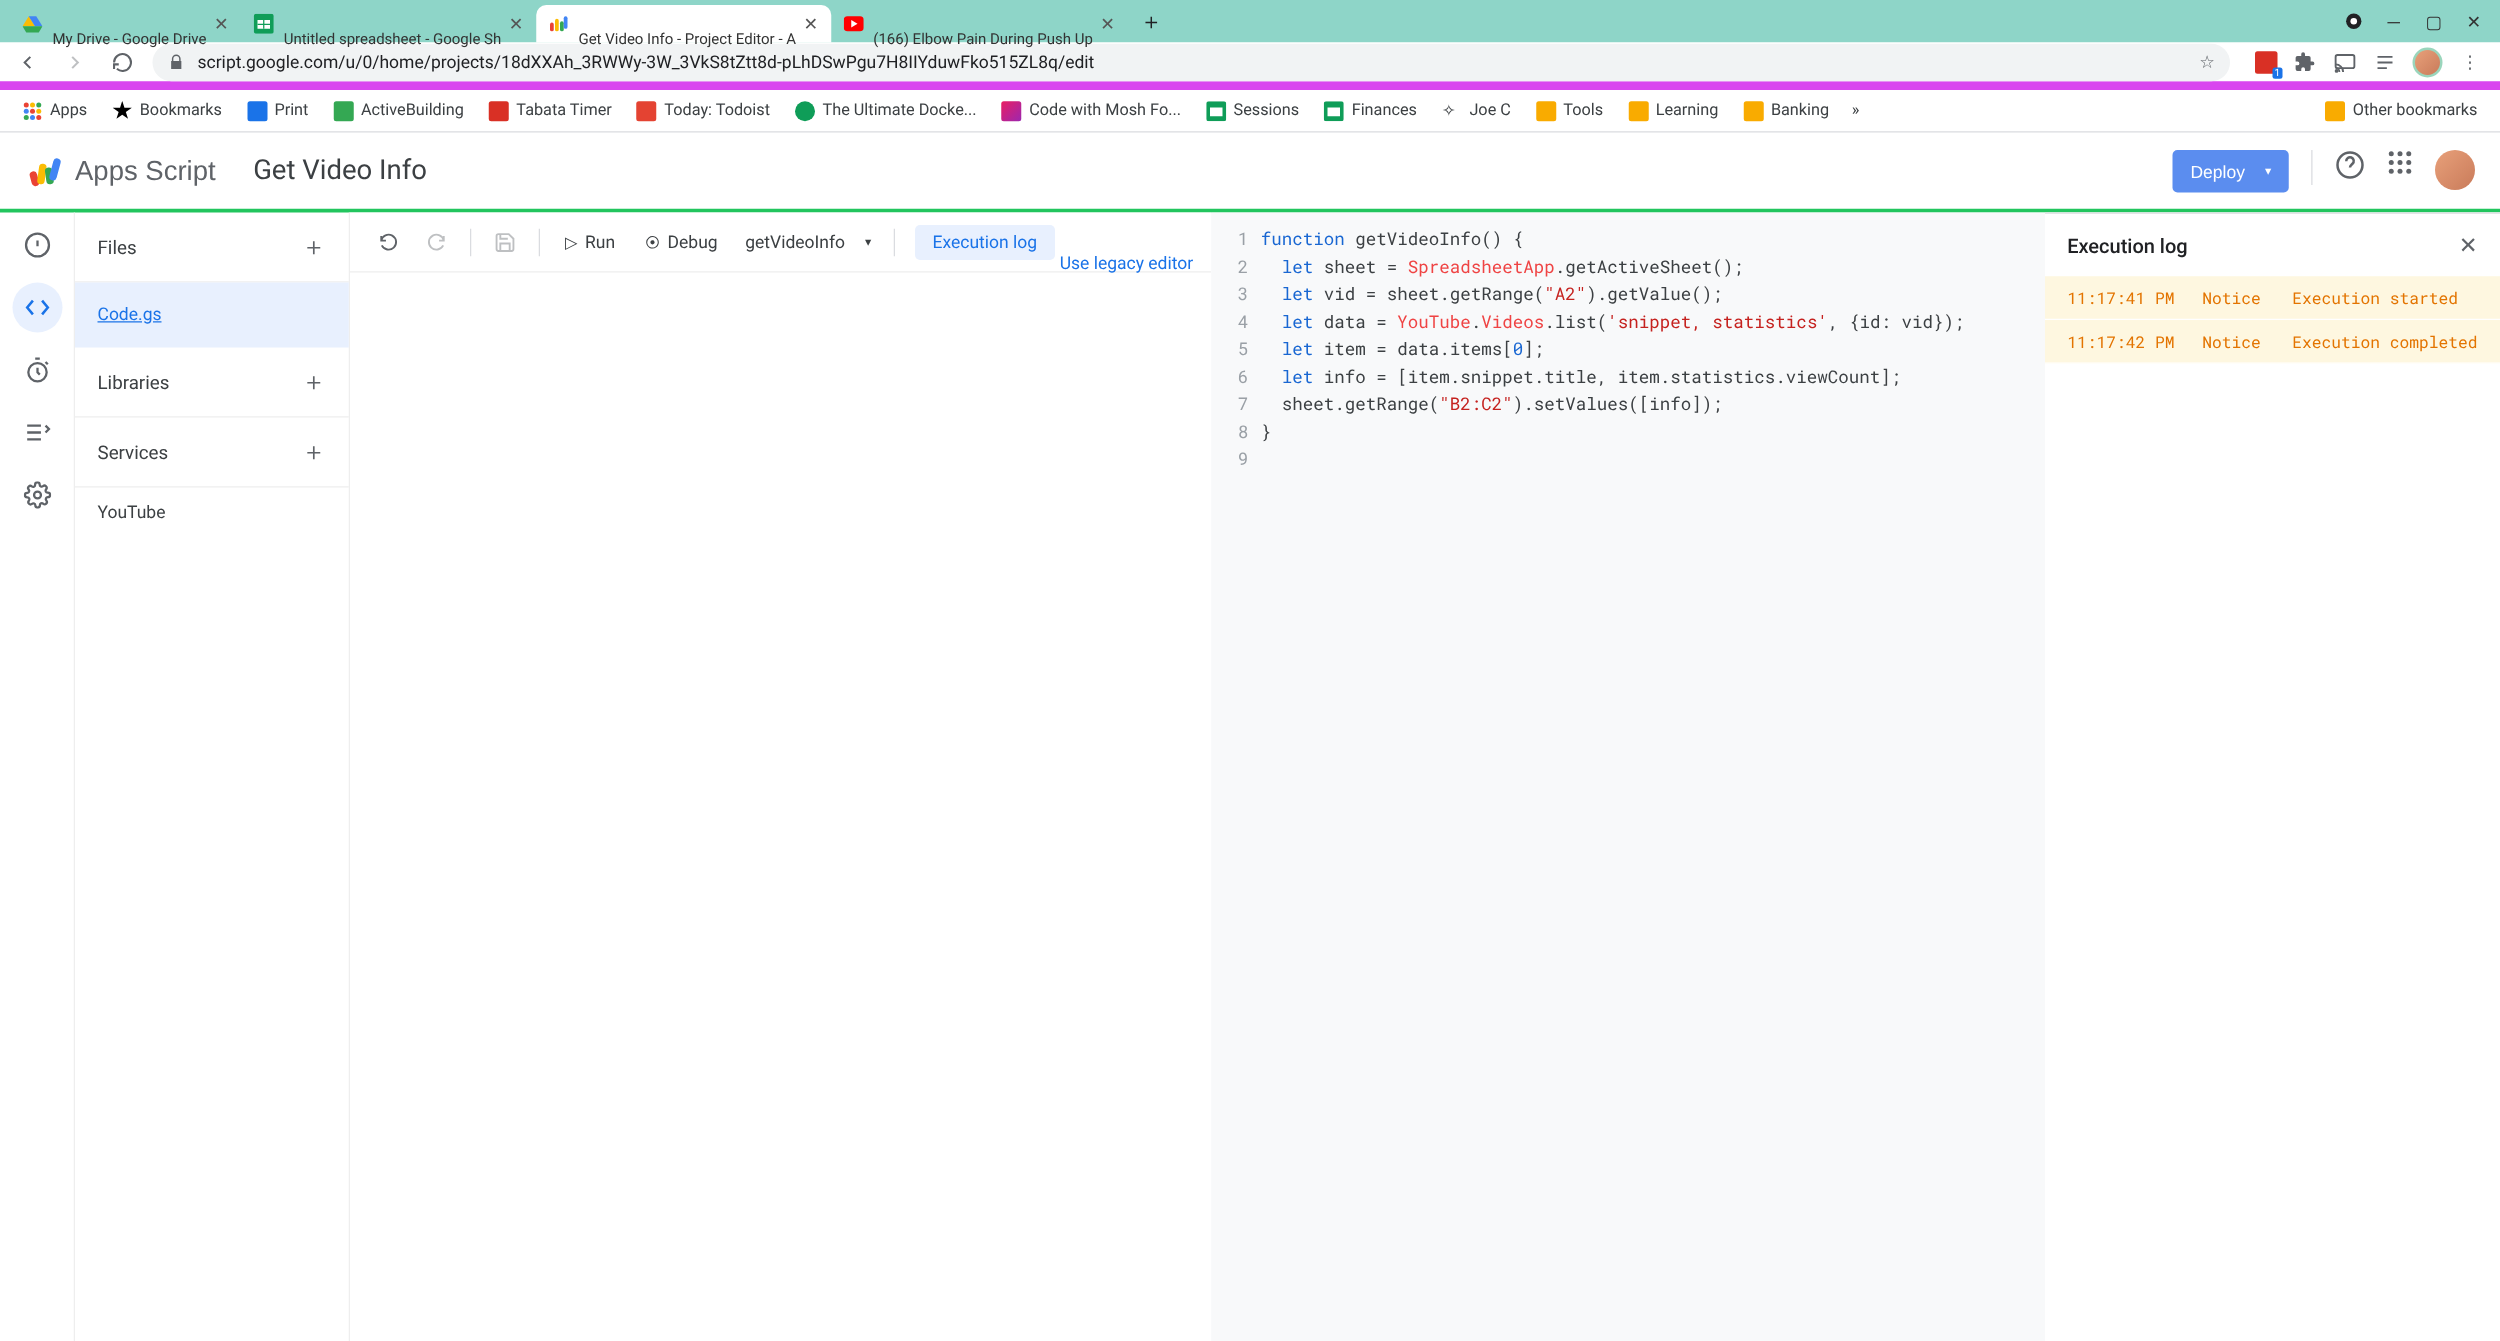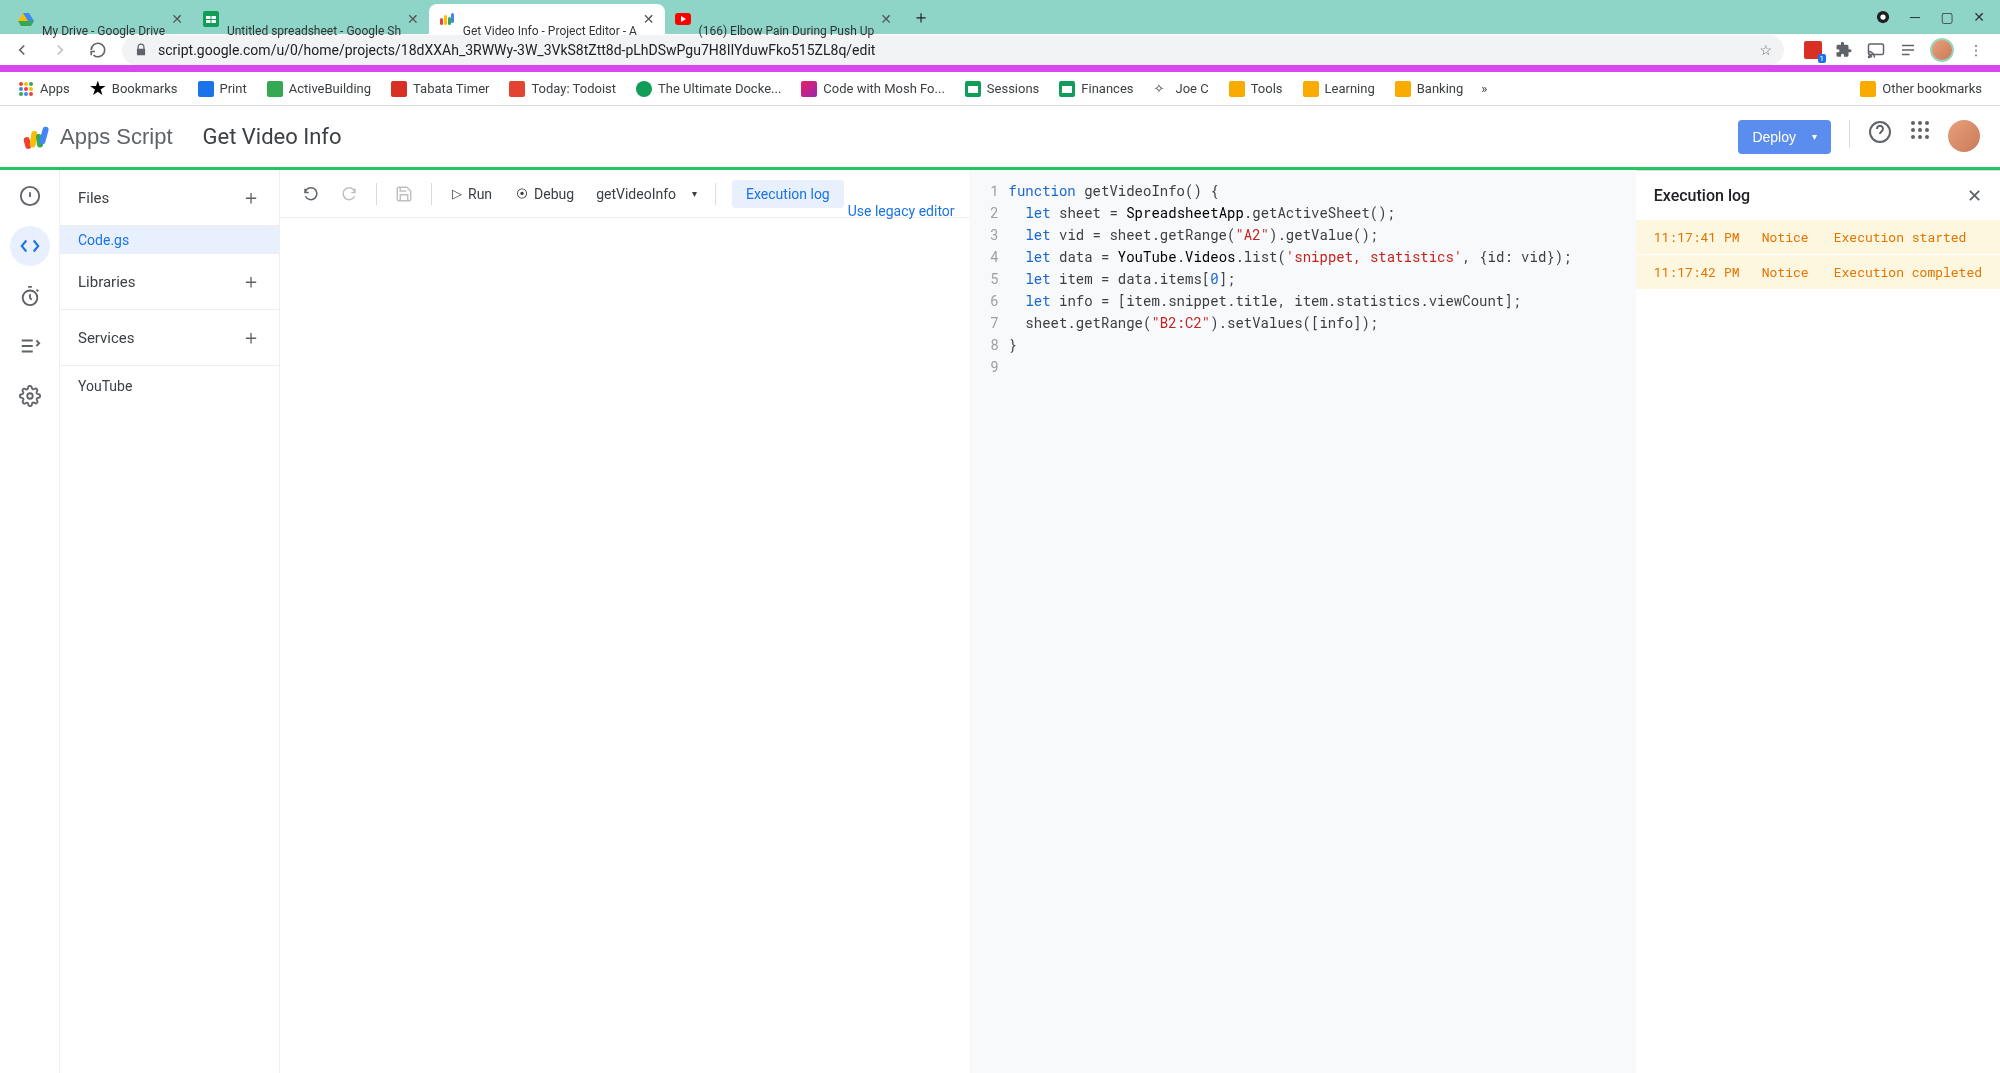--- a/index.html
+++ b/index.html
@@ -49,39 +49,39 @@
   .main-area { display:flex; height: calc(1073px - 34px - 38px - 34px - 64px); }
   .rail { width: 60px; border-right: 1px solid #eee; display:flex; flex-direction:column; align-items:center; padding-top: 14px; gap: 26px; }
   .rail-icon { width:24px; height:24px; color:#5f6368; display:flex; align-items:center; justify-content:center; cursor:pointer;}
   .rail-icon.active { color:#1a73e8; }
   .rail-icon.active-wrap { position: relative; }
   .rail-icon.active-wrap::before { content:""; position:absolute; width:40px;height:40px;border-radius:50%; background:#e8f0fe; left:-8px; top:-8px; z-index:-1;}
 
   .files-panel { width: 220px; border-right: 1px solid #eee; }
   .panel-section { display:flex; align-items:center; justify-content:space-between; padding: 14px 18px; border-bottom: 1px solid #eee; font-size: 15px; color:#3c4043;}
   .panel-section .plus { color:#5f6368; cursor:pointer; font-size: 20px; font-weight: 300;}
-  .file-item { padding: 6px 18px; font-size: 14px; color:#1a73e8; background:#e8f0fe; cursor:pointer;}
+  .file-item { padding: 18px 18px; font-size: 14px; color:#1a73e8; background:#e8f0fe; cursor:pointer;text-decoration:underline;}
   .service-item { padding: 12px 18px; font-size: 14px; color:#3c4043; cursor:pointer; }
 
   .editor-area { flex:1; display:flex; flex-direction: row; min-width: 0;}
   .toolbar { display:flex; align-items:center; height: 48px; padding: 0 14px; gap: 4px; border-bottom: 1px solid #eee; background:#fff;}
   .tb-icon { width:34px; height:34px; display:flex; align-items:center; justify-content:center; color:#5f6368; cursor:pointer; border-radius:4px;}
   .tb-sep { width:1px; height:22px; background:#dadce0; margin: 0 6px;}
   .tb-btn { display:flex; align-items:center; gap:6px; padding: 6px 10px; color:#3c4043; cursor:pointer; font-size:14px; border-radius:4px;}
   .tb-btn.run::before, .tb-btn.debug::before { content:"▷"; font-size:13px;}
   .tb-btn.debug::before { content:"⦿"; font-size:12px;}
   .func-select { display:flex; align-items:center; gap:16px; padding: 6px 8px; color:#3c4043; cursor:pointer; font-size: 14px;}
   .exec-log-btn { padding: 6px 14px; background:#e8f0fe; color:#1a73e8; border-radius:4px; font-size:14px; cursor:pointer; margin-left: 6px;}
   .legacy-link { margin-left:auto; color:#1a73e8; font-size: 14px; cursor:pointer;margin-top:34px;}
 
   .code-editor { flex: 1; background:#f8f9fa; display:flex; font-family: 'Roboto Mono', Menlo, Consolas, monospace; font-size: 14px; line-height: 22px; padding: 10px 0; overflow: auto; min-height: 0;}
   .gutter { width: 40px; text-align: right; color:#9aa0a6; padding-right: 10px; user-select: none;}
   .code-content { flex:1; white-space: pre; color:#3c4043; min-width: 0;}
   .kw { color:#1967d2;margin-top:16px; }
-  .cls { color:#000000; }
+  .cls { color:#ef4444; }
   .str { color:#c5221f; }
   .num { color:#1967d2; }
 
   .exec-panel { border-top: 1px solid #dadce0; background:#fff; display: flex; flex-direction: column;}
   .exec-header { display:flex; align-items:center; justify-content:space-between; padding: 14px 18px; font-size: 16px; font-weight: 500; color:#202124;}
   .exec-close { cursor:pointer; font-size: 18px; color:#5f6368;}
   .exec-filler { height: 260px; }
   .log-row { display:flex; gap: 18px; padding: 8px 18px; font-family: 'Roboto Mono', monospace; font-size: 13px; color:#e37400; background:#fef7e0; border-bottom: 1px solid #fff;}
   .log-time { width: 90px; }
   .log-level { width: 54px; }

